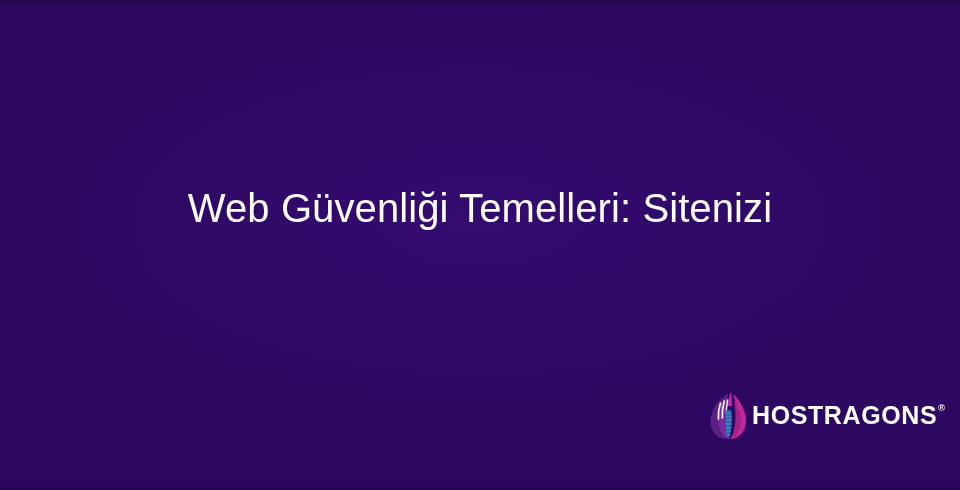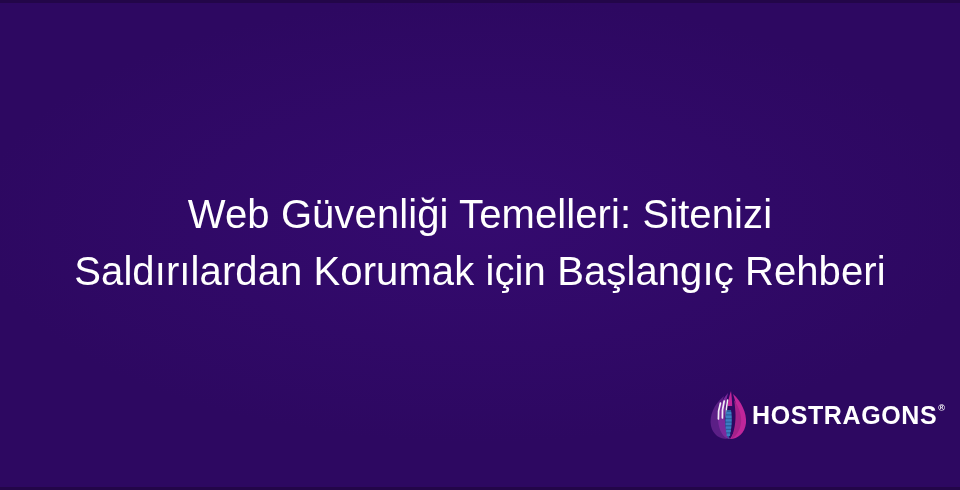--- a/index.html
+++ b/index.html
@@ -43,21 +43,21 @@
       radial-gradient(ellipse 75% 65% at 50% 45%,
         rgba(58, 12, 122, 0.55) 0%,
         rgba(45, 8, 97, 0) 70%);
     pointer-events: none;
   }
 
   
   .title-block {
     position: absolute;
     left: 0;
-    top: 186px;
+    top: 180px;
     width: 960px;
     text-align: center;
   }
   .title-line {
     display: block;
     color: #ffffff;
     font-size: 40px;
     line-height: 57px;
     font-weight: 400;
     letter-spacing: 0.1px;
@@ -100,21 +100,20 @@
 <body>
 
 <div class="banner">
 
   <div class="vignette"></div>
   <div class="edge-top"></div>
   <div class="edge-bottom"></div>
 
   <div class="title-block">
     <span class="title-line">Web Güvenliği Temelleri: Sitenizi</span>
-    <span class="title-line">Saldırılardan Korumak için Başlangıç Rehberi</span>
   </div>
 
   <div class="logo-lockup">
 
     <svg class="logo-mark" viewBox="0 0 46 50">
 
       <path d="M18 6 C8 14 3 26 5 36 C7 45 14 49 21 49 C17 42 14 32 15 22 C15.6 15 16.6 10 18 6 Z" fill="#5b1f86"></path>
 
       <path d="M22 3 C14 12 11 24 12.5 34 C14 43 19 49 24 49 C20 41 18 31 19 21 C19.7 13 21 7 22 3 Z" fill="#7b2a9d"></path>
 

